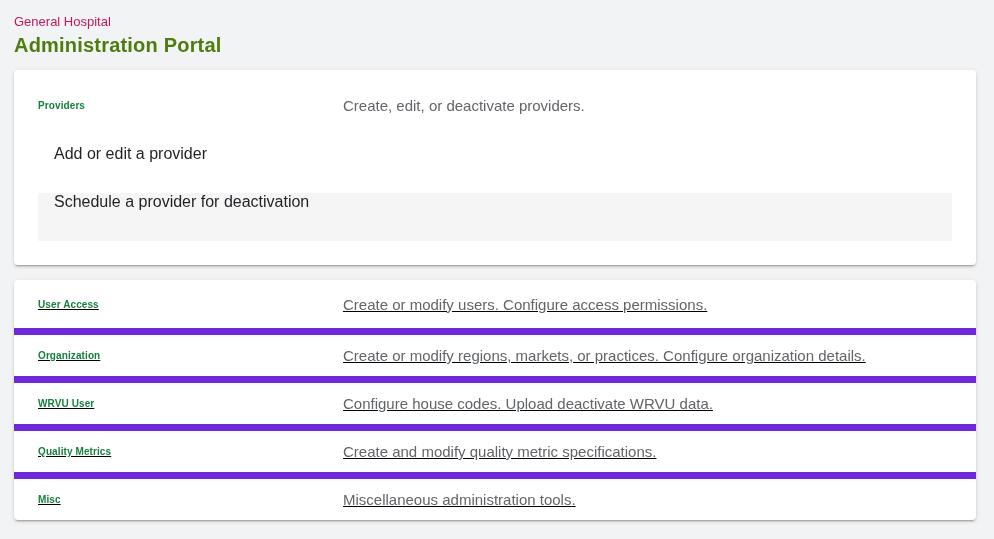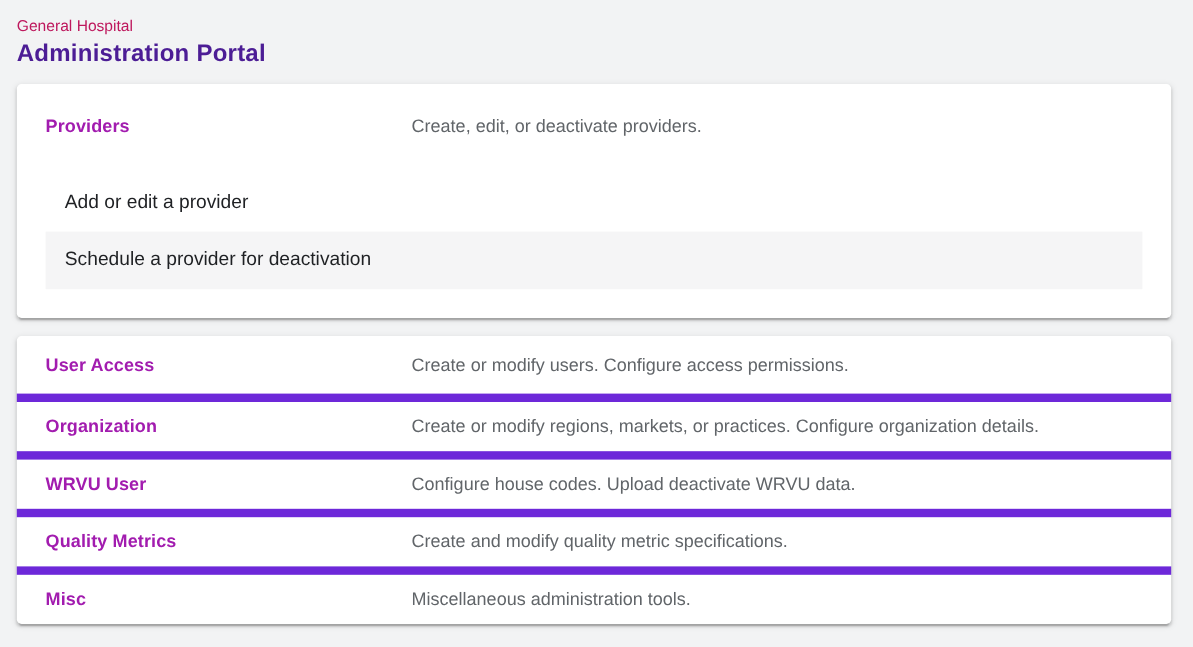--- a/index.html
+++ b/index.html
@@ -16,21 +16,21 @@
   .eyebrow {
     font-size: 13px;
     line-height: 15px;
     color: #be185d;
   }
   .page-title {
     margin-top: 5px;
     font-size: 20px;
     line-height: 23px;
     font-weight: 700;
-    color: #4c1d95;
+    color: #4d7c0f;
     letter-spacing: .2px;
   }
   
   .card {
     background: #ffffff;
     border-radius: 4px;
     box-shadow: 0 3px 1px -2px rgba(0,0,0,.18),
                 0 2px 2px 0 rgba(0,0,0,.12),
                 0 1px 5px 0 rgba(0,0,0,.10);
   }
@@ -40,52 +40,53 @@
   }
   .section-row, .card-header-row {
     display: flex;
     align-items: center;
   }
   .card-header-row {
     padding: 0 24px;
   }
   .section-label {
     flex: 0 0 305px;
-    font-size: 15px;
+    font-size: 10px;
     line-height: 17px;
     font-weight: 700;
-    color: #a21caf;
+    color: #15803d;
     letter-spacing: .1px;
   }
   .section-desc {
     flex: 1 1 auto;
     font-size: 15px;
     line-height: 17px;
     color: #616569;
   }
   
   .action-list {
     margin: 31px 24px 0 24px;
   }
   .action-item {
     height: 48px;
     display: flex;
-    align-items: center;
+    align-items: flex-start;
     padding: 0 16px;
     font-size: 16px;
     color: #1f2124;
     cursor: pointer;
     background: #ffffff;
   }
   .action-item.highlighted {
     background: #f5f5f6;
   }
   
   .card.sections {
     margin-top: 15px;
+    text-decoration: underline;
   }
   .section-row {
     height: 48px;
     padding: 0 24px;
     cursor: pointer;
   }
   .section-row + .section-row {
     border-top: 7px solid #6d28d9;
   }
 </style>

